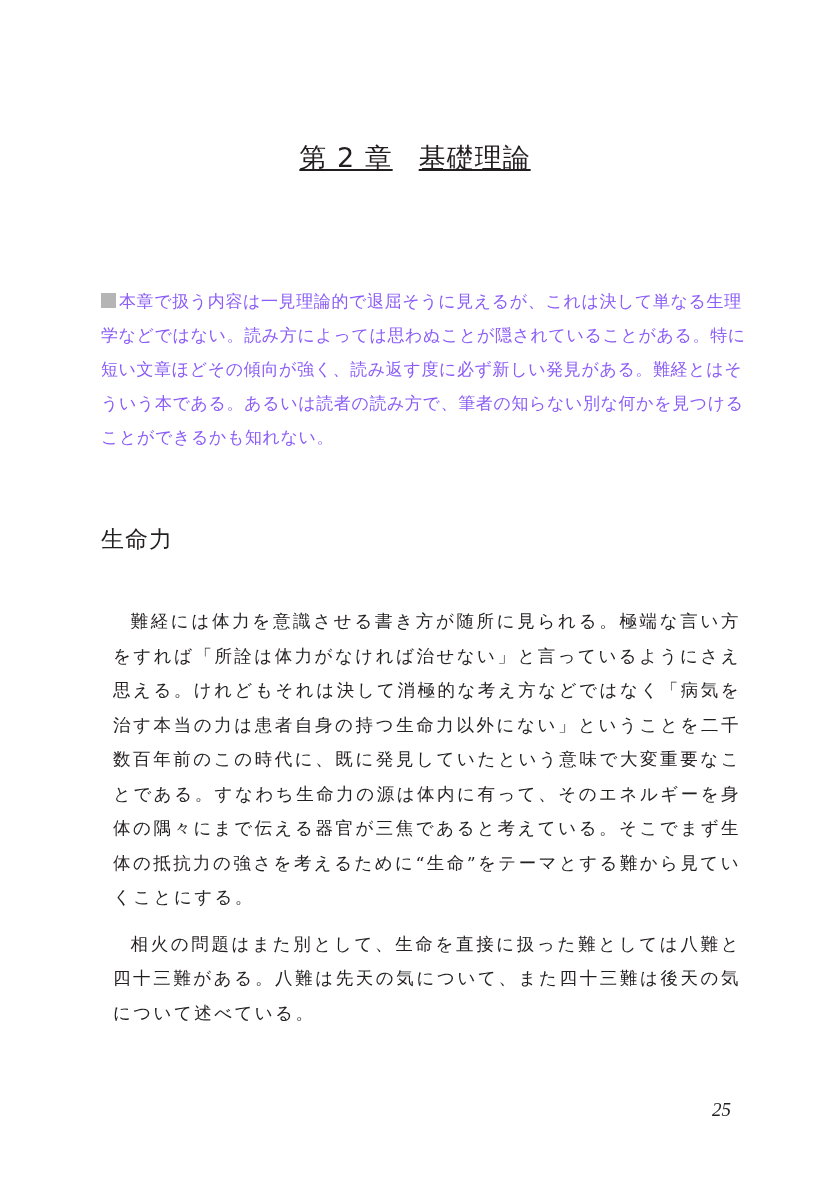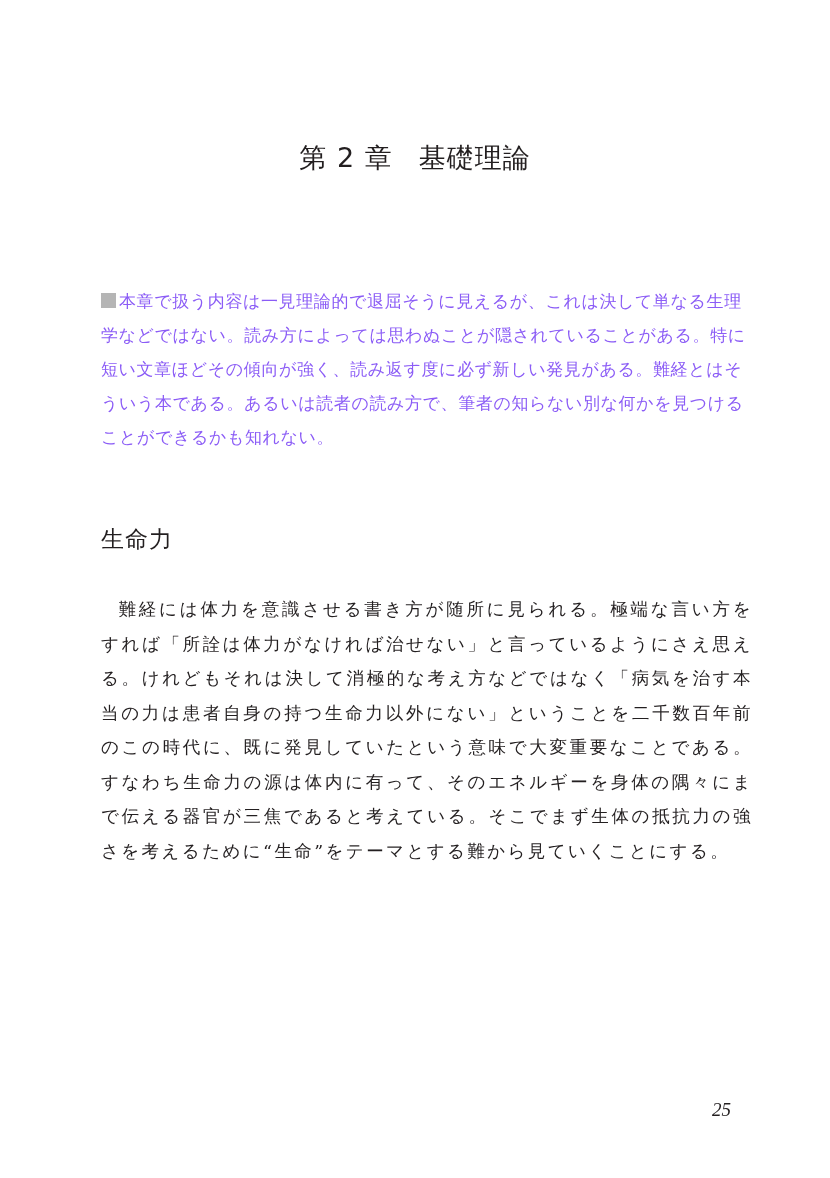--- a/index.html
+++ b/index.html
@@ -1,52 +1,53 @@
 <!DOCTYPE html>
 <html><head>
 <meta charset="utf-8">
 <style>
   html, body { margin:0; padding:0; background:#ffffff; }
   body { width:830px; height:1178px; position:relative; overflow:hidden; color:#231f20; }
   .chapter-title {
     position:absolute; left:0; width:830px; top:140px; text-align:center;
-    font-family:"DejaVu Sans", sans-serif; font-size:27px; font-weight:500; letter-spacing:1px;
+    font-family:"DejaVu Sans", sans-serif; font-size:27px; font-weight:500; letter-spacing:1px;text-decoration:underline;
   }
   .chapter-title span.gap { display:inline-block; width:26px; }
   .intro {
     position:absolute; left:101px; width:650px; top:284px;
     font-family:"DejaVu Sans", sans-serif; font-size:17px; line-height:34px;
     color:#8b5cf6; font-weight:300; letter-spacing:0.6px;
   }
   .intro .sq { display:inline-block; width:15px; height:15px; background:#b5b5b5; vertical-align:-1px; margin-right:3px; }
   .section-heading {
     position:absolute; left:101px; top:524px;
     font-family:"DejaVu Serif", serif; font-size:23px; font-weight:normal; letter-spacing:1px;
   }
   .body-text {
     position:absolute; left:101px; width:652px; top:592px;
     font-family:"DejaVu Serif", serif; font-size:17.5px; line-height:34.5px; letter-spacing:2.4px;
     text-align:justify;
   }
-  .body-text p { margin:0; text-indent:1em; }
+  .body-text p { margin:12px; text-indent:1em; }
   .page-number {
     position:absolute; left:712px; top:1099px;
     font-family:"Liberation Serif", serif; font-style:italic; font-size:19px;text-align:right;
   }
 </style>
 </head>
 <body>
 
 <div class="chapter-title">
   <span>第 2 章</span><span class="gap"></span><span>基礎理論</span>
 </div>
 
 <div class="intro">
   <span class="sq"></span><span>本章で扱う内容は一見理論的で退屈そうに見えるが、これは決して単なる生理学などではない。読み方によっては思わぬことが隠されていることがある。特に短い文章ほどその傾向が強く、読み返す度に必ず新しい発見がある。難経とはそういう本である。あるいは読者の読み方で、筆者の知らない別な何かを見つけることができるかも知れない。</span>
 </div>
 
 <div class="section-heading">生命力</div>
 
 <div class="body-text">
   <p>難経には体力を意識させる書き方が随所に見られる。極端な言い方をすれば「所詮は体力がなければ治せない」と言っているようにさえ思える。けれどもそれは決して消極的な考え方などではなく「病気を治す本当の力は患者自身の持つ生命力以外にない」ということを二千数百年前のこの時代に、既に発見していたという意味で大変重要なことである。すなわち生命力の源は体内に有って、そのエネルギーを身体の隅々にまで伝える器官が三焦であると考えている。そこでまず生体の抵抗力の強さを考えるために“生命”をテーマとする難から見ていくことにする。</p>
+  <p>相火の問題はまた別として、生命を直接に扱った難としては八難と四十三難がある。八難は先天の気について、また四十三難は後天の気について述べている。</p>
 </div>
 
 <div class="page-number">25</div>
 
 </body></html>

